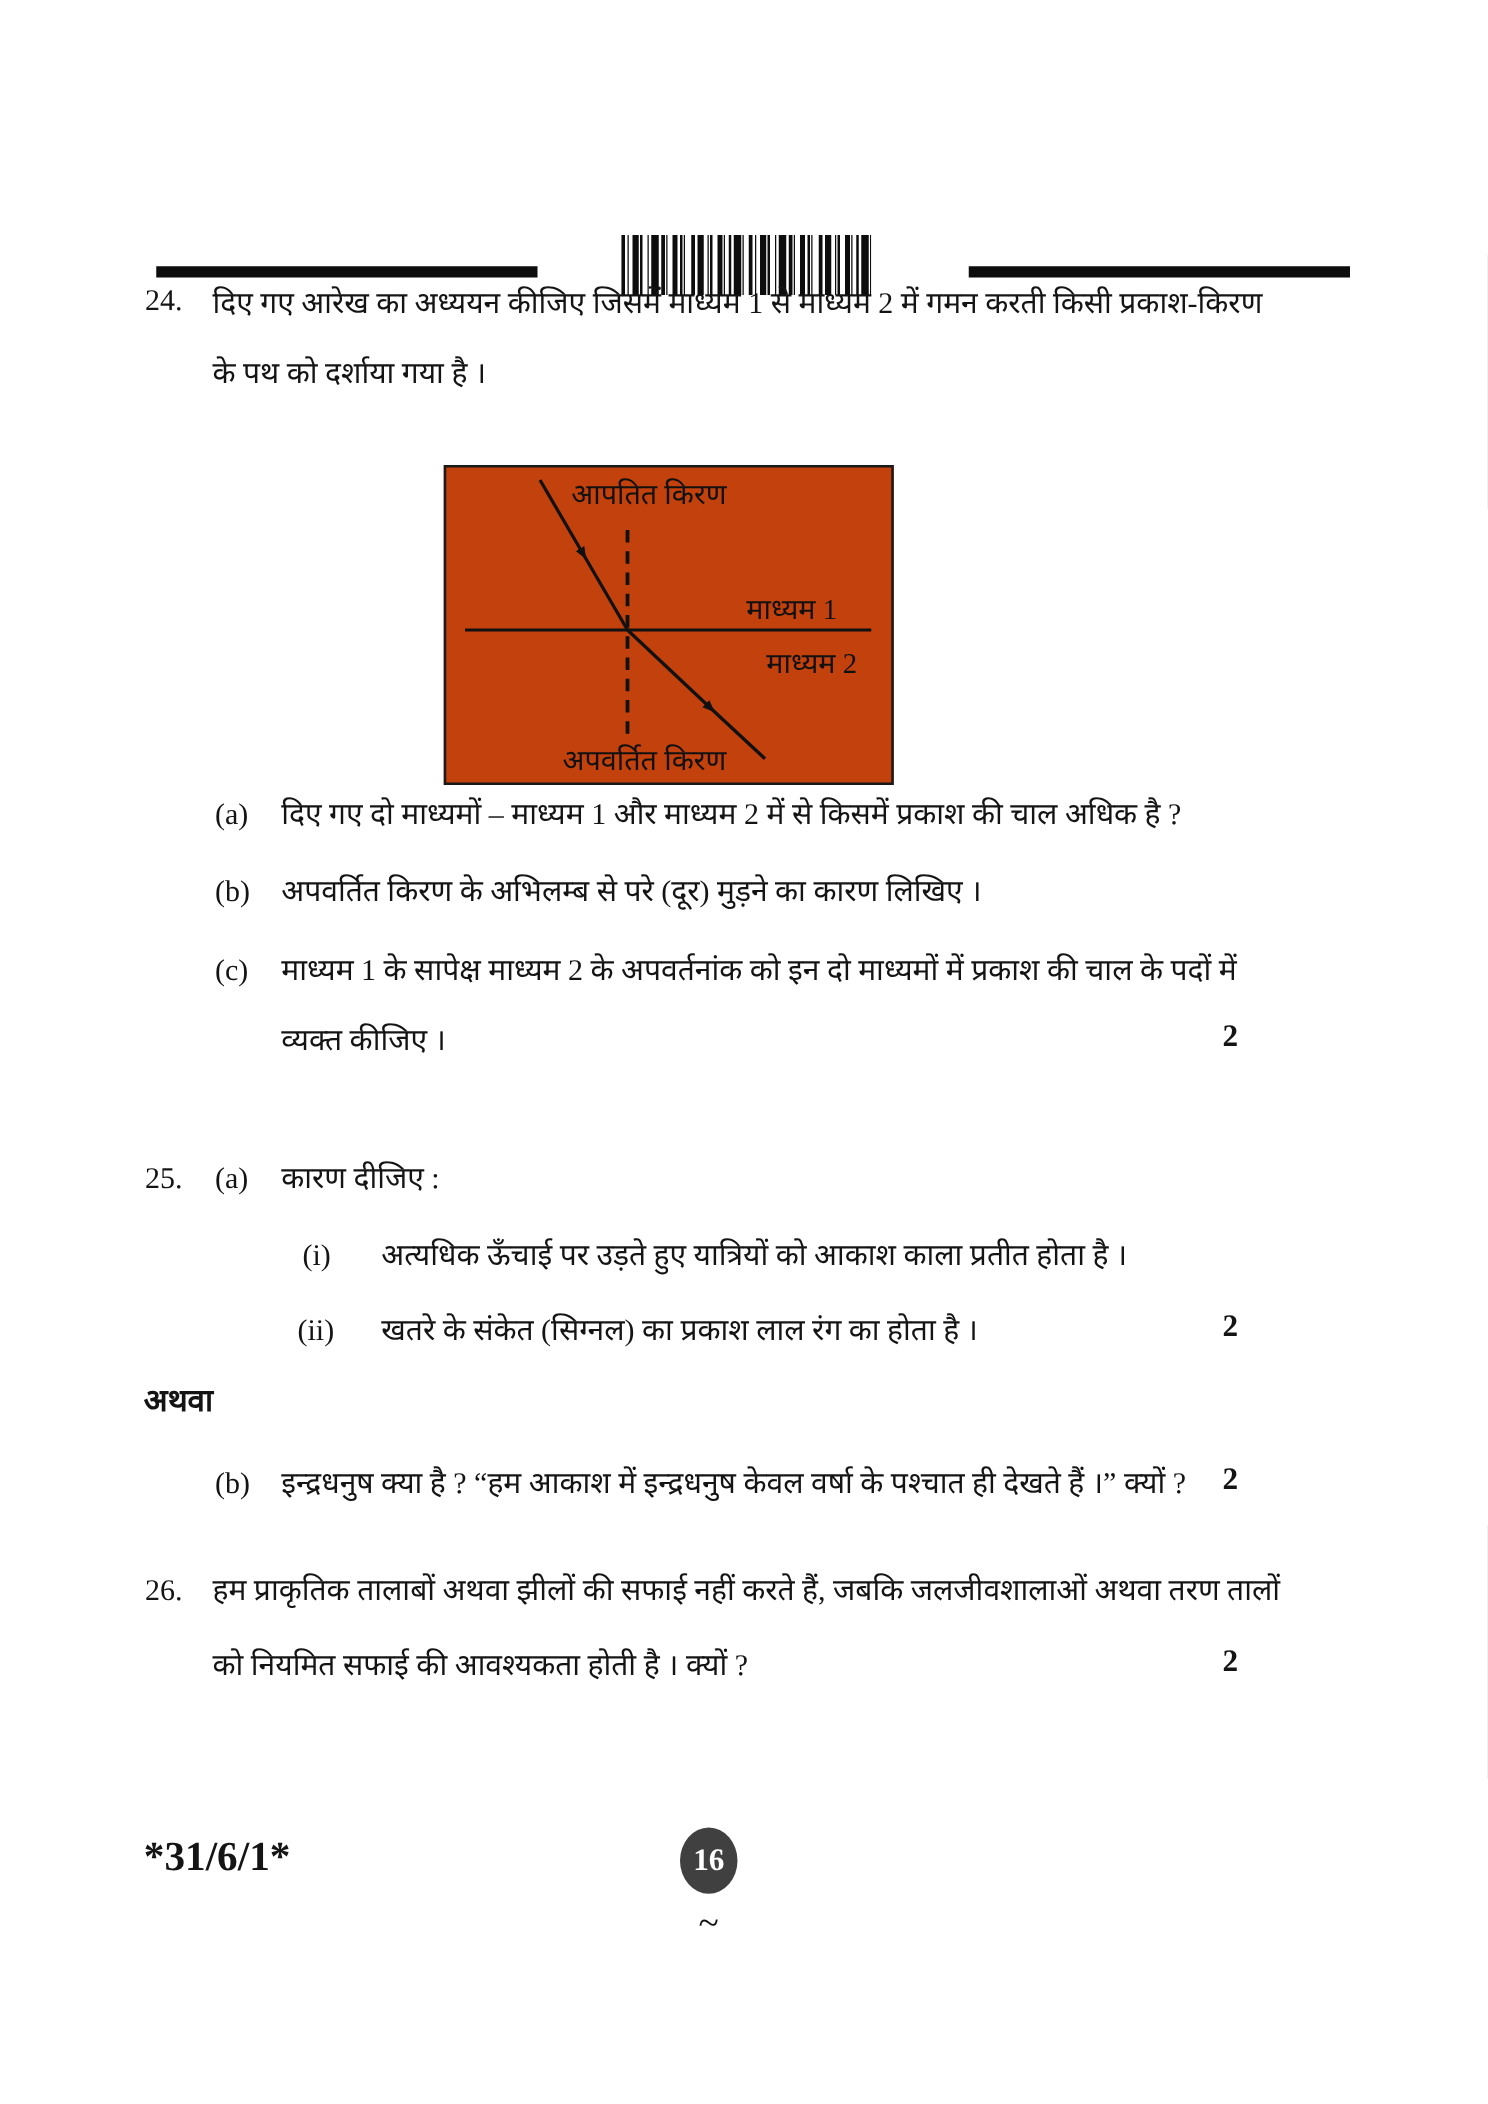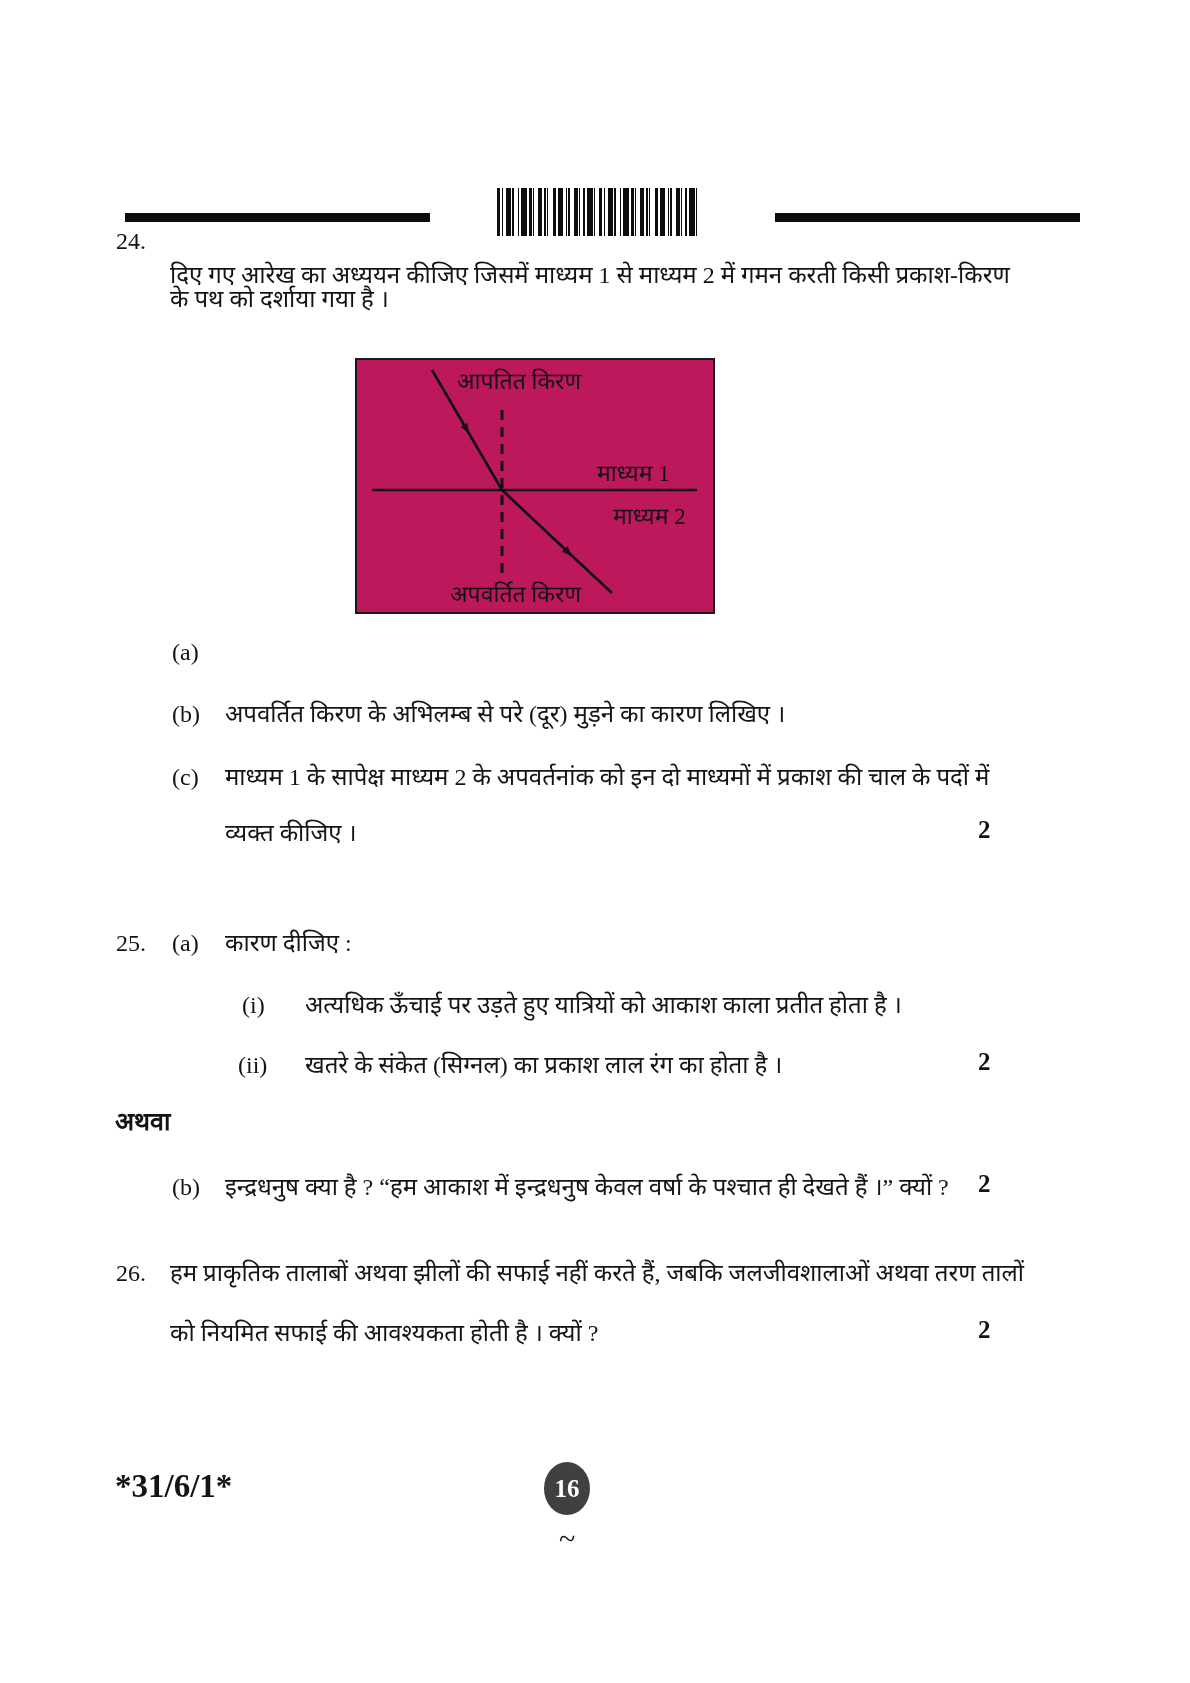--- a/index.html
+++ b/index.html
@@ -13,24 +13,24 @@
     overflow:hidden;
   }
   .abs{position:absolute;white-space:nowrap;}
   .dev{font-size:24px;line-height:1.25;}
   .latin{font-size:24px;}
   .marks{font-size:25px;font-weight:bold;}
   .topbar{position:absolute;height:9px;background:#0d0d0d;}
   .qnum{font-size:24px;}
   .orlabel{font-weight:bold;font-size:25px;}
   .diagram{
-    position:absolute;left:355px;top:358px;
+    position:absolute;left:355px;top:372px;
     width:356px;height:252px;
     border:2px solid #1a1a1a;
-    background:#be185d;
+    background:#c2410c;
   }
   .diagram svg{position:absolute;left:0;top:0;}
   .dlabel{position:absolute;font-size:23px;white-space:nowrap;color:#111;}
   .pagecircle{
     position:absolute;left:544px;top:1462px;
     width:46px;height:53px;
     background:#404040;border-radius:50%;
     color:#ffffff;font-size:25px;font-weight:bold;
     display:flex;align-items:center;justify-content:center;
   }
@@ -44,21 +44,21 @@
 
   <div class="topbar abs" style="left:125px;top:213px;width:305px;"></div>
   <div class="topbar abs" style="left:775px;top:213px;width:305px;"></div>
   <div class="abs" style="left:497px;top:188px;width:200px;height:48px;">
     <svg width="200" height="48" viewBox="0 0 200 48">
       <line x1="0" y1="24" x2="200" y2="24" stroke="#0d0d0d" stroke-width="48" stroke-dasharray="3 2 1 3 5 1 2 4 1 2 6 2 3 1 1 4 4 2 2 1 1 5 3 2 5 3 1 1 2 4 4 1 1 3 2 2 6 1 1 4"></line>
     </svg>
   </div>
 
   <div class="abs qnum" style="left:116px;top:228px;">24.</div>
-  <div class="abs dev" style="left:170px;top:228px;margin-top:32px;">दिए गए आरेख का अध्ययन कीजिए जिसमें माध्यम 1 से माध्यम 2 में गमन करती किसी प्रकाश-किरण</div>
+  <div class="abs dev" style="left:170px;top:228px;">दिए गए आरेख का अध्ययन कीजिए जिसमें माध्यम 1 से माध्यम 2 में गमन करती किसी प्रकाश-किरण</div>
   <div class="abs dev" style="left:170px;top:284px;">के पथ को दर्शाया गया है ।</div>
 
   <div class="diagram">
     <svg width="352" height="248" viewBox="0 0 352 248">
       <defs>
         <marker id="arr" markerWidth="12" markerHeight="12" refX="6" refY="5" orient="auto" markerUnits="userSpaceOnUse">
           <path d="M0,1 L10,5 L0,9 z" fill="#111"></path>
         </marker>
       </defs>
 
@@ -70,20 +70,21 @@
 
       <polyline points="145,130 212,193 255,233" fill="none" stroke="#111" stroke-width="2.6" marker-mid="url(#arr)"></polyline>
     </svg>
     <div class="dlabel" style="left:100px;top:4px;">आपतित किरण</div>
     <div class="dlabel" style="left:240px;top:96px;">माध्यम 1</div>
     <div class="dlabel" style="left:240px;top:139px;margin-left:16px;">माध्यम 2</div>
     <div class="dlabel" style="left:93px;top:217px;">अपवर्तित किरण</div>
   </div>
 
   <div class="abs latin" style="left:172px;top:639px;">(a)</div>
+  <div class="abs dev" style="left:225px;top:637px;">दिए गए दो माध्यमों – माध्यम 1 और माध्यम 2 में से किसमें प्रकाश की चाल अधिक है ?</div>
 
   <div class="abs latin" style="left:172px;top:701px;">(b)</div>
   <div class="abs dev" style="left:225px;top:699px;">अपवर्तित किरण के अभिलम्ब से परे (दूर) मुड़ने का कारण लिखिए ।</div>
 
   <div class="abs latin" style="left:172px;top:764px;">(c)</div>
   <div class="abs dev" style="left:225px;top:762px;">माध्यम 1 के सापेक्ष माध्यम 2 के अपवर्तनांक को इन दो माध्यमों में प्रकाश की चाल के पदों में</div>
   <div class="abs dev" style="left:225px;top:818px;">व्यक्त कीजिए ।</div>
   <div class="abs marks" style="left:978px;top:816px;">2</div>
 
   <div class="abs qnum" style="left:116px;top:930px;">25.</div>

